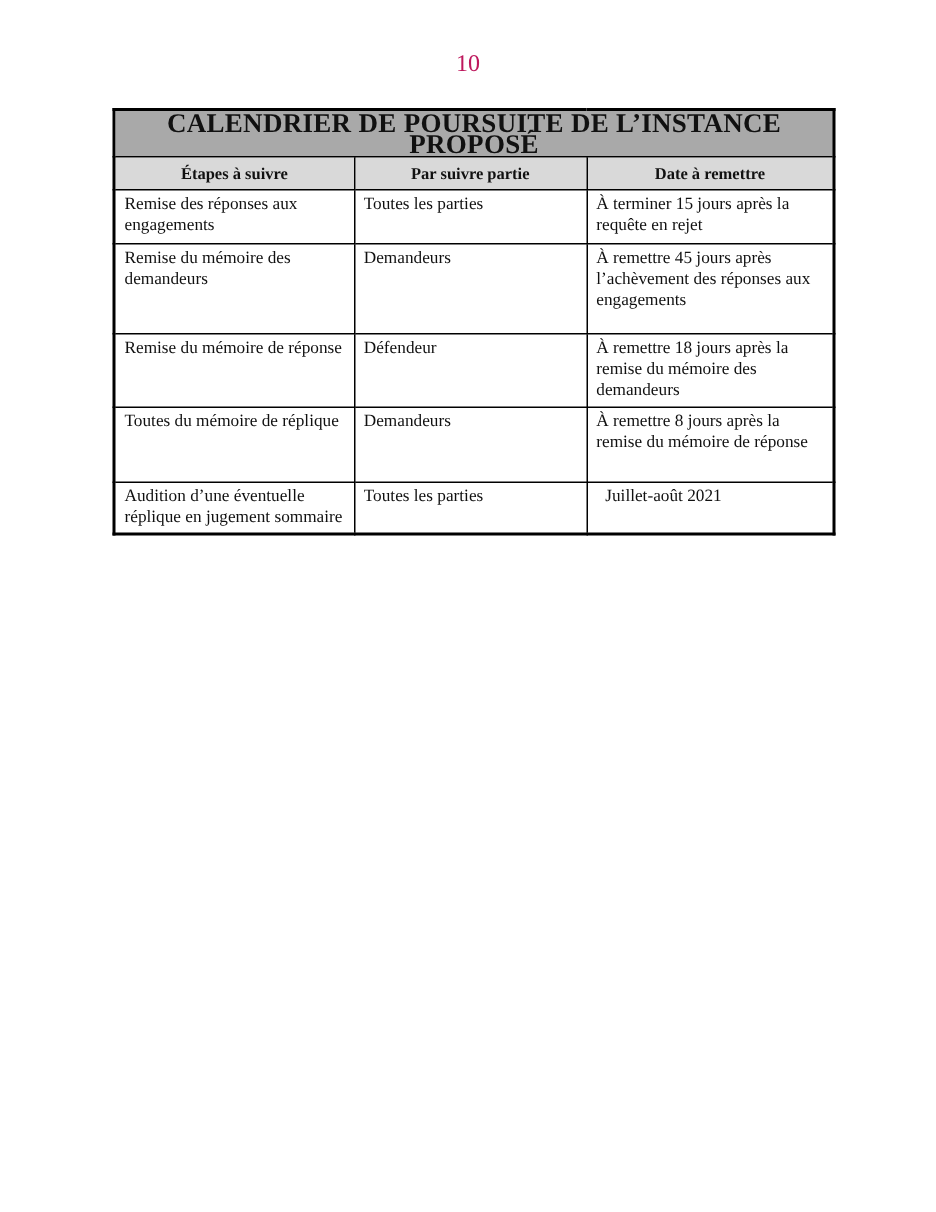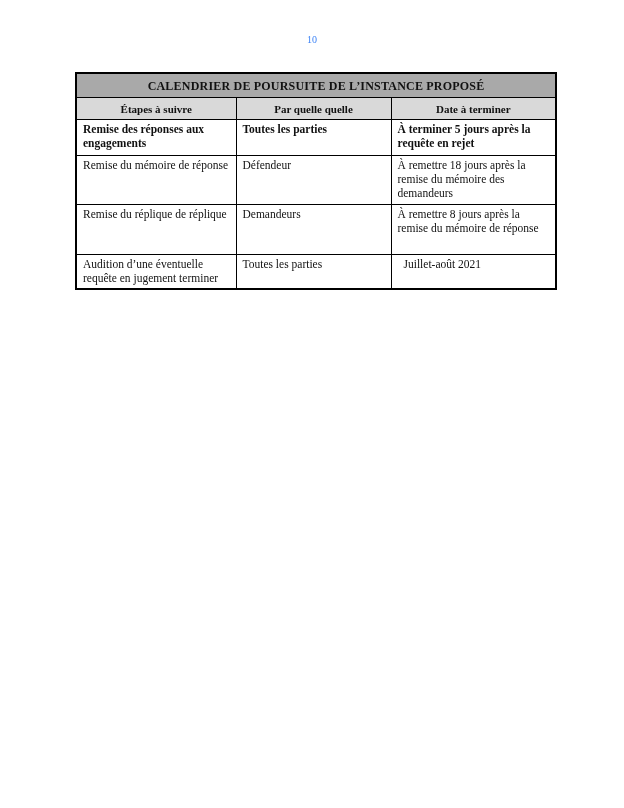--- a/index.html
+++ b/index.html
@@ -15,22 +15,22 @@
     font-family: "Liberation Serif", serif;
     color: #111111;
     overflow: hidden;
   }
   .page-number {
     position: absolute;
     top: 34px;
     left: 0;
     width: 624px;
     text-align: center;
-    font-size: 10px;
-    color: #3b82f6;
+    font-size: 16px;
+    color: #be185d;
   }
   table.schedule {
     position: absolute;
     left: 75px;
     top: 72px;
     width: 480px;
     border-collapse: collapse;
     table-layout: fixed;
     border: 2px solid var(--border, #000000);
     font-size: 11.5px;
@@ -43,35 +43,35 @@
     border: 1px solid var(--border, #000000);
     vertical-align: top;
     padding: 2px 4px 0 6px;
     overflow: hidden;
   }
   tr.title-row td {
     background: var(--title-bg, #a9a9a9);
     text-align: center;
     vertical-align: middle;
     font-weight: bold;
-    font-size: 12px;
+    font-size: 18px;
     height: 21px;
     padding: 1px 2px;
     letter-spacing: 0.2px;
   }
   tr.header-row th {
     background: var(--header-bg, #d9d9d9);
     text-align: center;
     vertical-align: middle;
     font-weight: bold;
     font-size: 11px;
     height: 19px;
     padding: 1px 2px;
   }
-  tr.r0 { height: 36px; font-weight: bold; }
+  tr.r0 { height: 36px; }
   tr.r1 { height: 60px; }
   tr.r2 { height: 49px; margin-left: 24px; }
   tr.r3 { height: 50px; }
   tr.r4 { height: 34px; }
   tr.r4 td.date-cell { padding-left: 12px; margin-top: 42px; }
 </style>
 </head>
 <body>
 
 <div class="page">
@@ -83,44 +83,49 @@
       <col class="c1">
         <col class="c2">
         <col class="c3">
     </colgroup>
     <tbody>
       <tr class="title-row">
         <td colspan="3">CALENDRIER DE POURSUITE DE L’INSTANCE PROPOSÉ</td>
       </tr>
       <tr class="header-row">
         <th>Étapes à suivre</th>
-        <th>Par quelle quelle</th>
-        <th>Date à terminer</th>
+        <th>Par suivre partie</th>
+        <th>Date à remettre</th>
       </tr>
 
       <tr class="r0">
         <td class="etape-cell">Remise des réponses aux engagements</td>
         <td class="partie-cell">Toutes les parties</td>
-        <td class="date-cell">À terminer 5 jours après la requête en rejet</td>
+        <td class="date-cell">À terminer 15 jours après la requête en rejet</td>
       </tr>
 
+      <tr class="r1">
+        <td class="etape-cell">Remise du mémoire des demandeurs</td>
+        <td class="partie-cell">Demandeurs</td>
+        <td class="date-cell">À remettre 45 jours après l’achèvement des réponses aux engagements</td>
+      </tr>
 
       <tr class="r2">
         <td class="etape-cell">Remise du mémoire de réponse</td>
         <td class="partie-cell">Défendeur</td>
         <td class="date-cell">À remettre 18 jours après la remise du mémoire des demandeurs</td>
       </tr>
 
       <tr class="r3">
-        <td class="etape-cell">Remise du réplique de réplique</td>
+        <td class="etape-cell">Toutes du mémoire de réplique</td>
         <td class="partie-cell">Demandeurs</td>
         <td class="date-cell">À remettre 8 jours après la remise du mémoire de réponse</td>
       </tr>
 
       <tr class="r4">
-        <td class="etape-cell">Audition d’une éventuelle requête en jugement terminer</td>
+        <td class="etape-cell">Audition d’une éventuelle réplique en jugement sommaire</td>
         <td class="partie-cell">Toutes les parties</td>
         <td class="date-cell">Juillet-août 2021</td>
       </tr>
     </tbody>
   </table>
 
 </div>
 
 </body></html>

